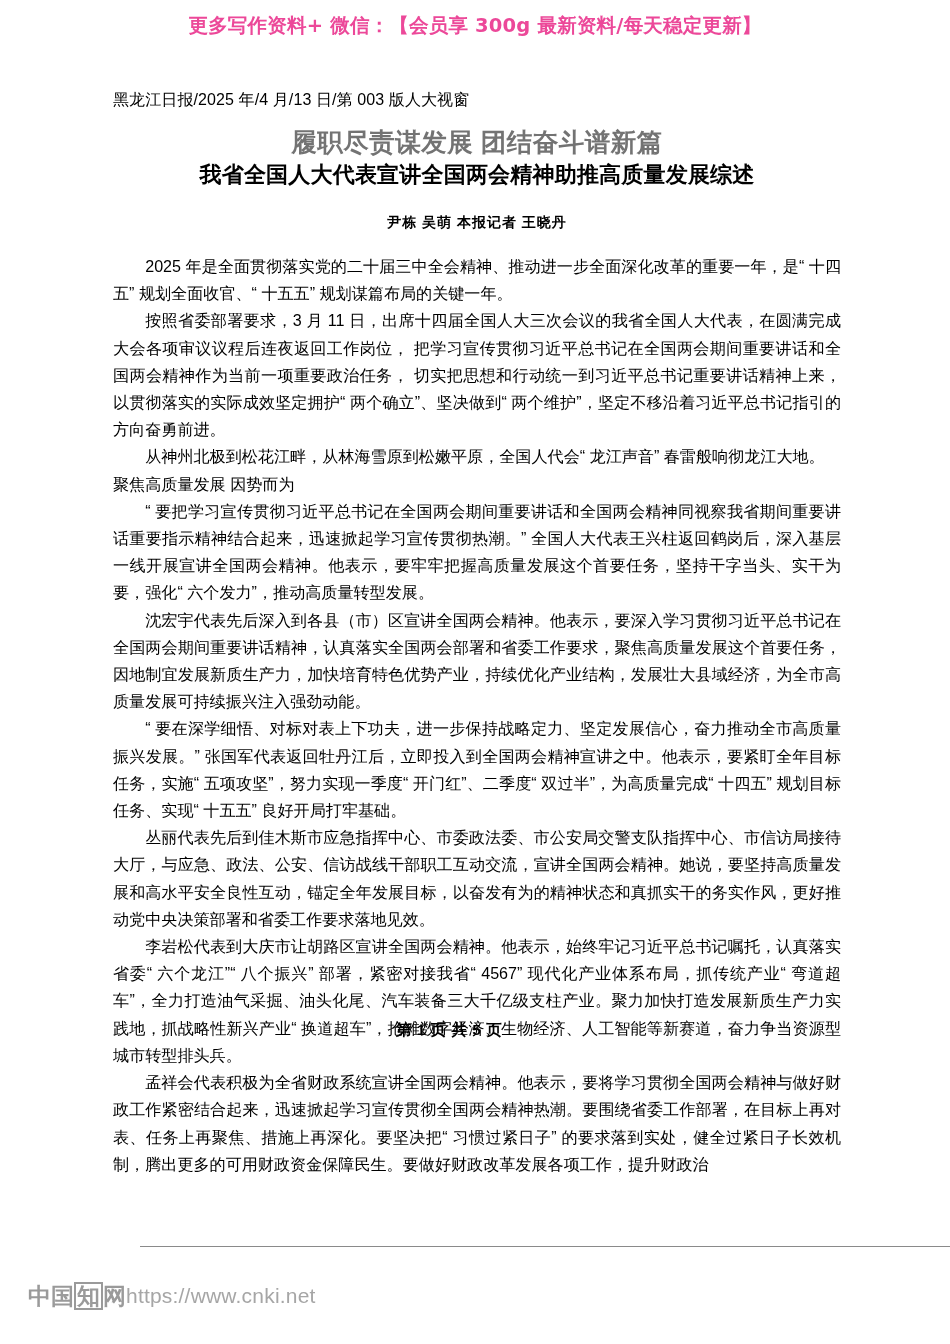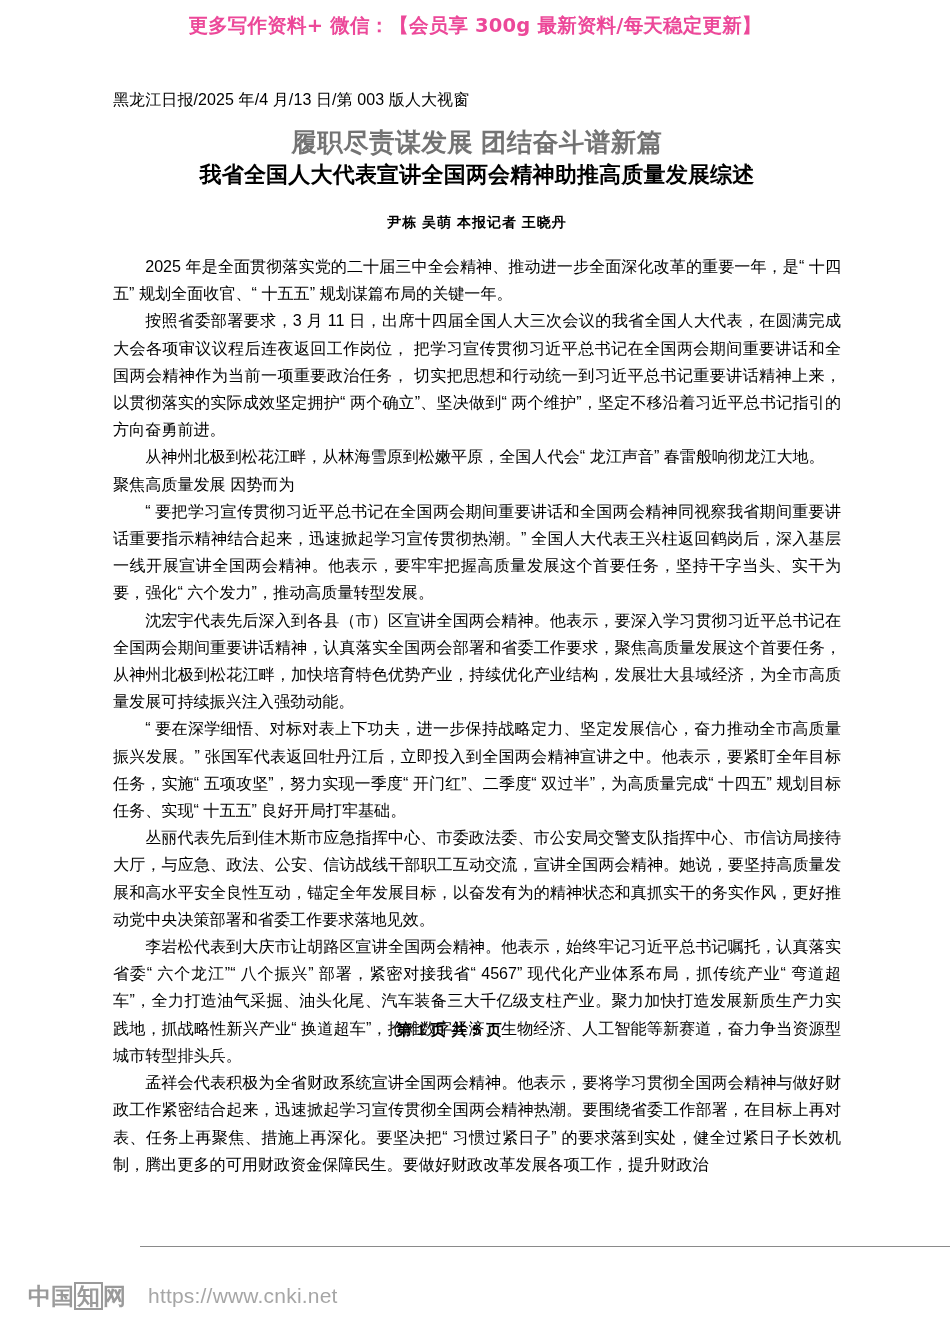--- a/index.html
+++ b/index.html
@@ -119,21 +119,20 @@
     width: 810px;
     height: 1px;
     background: #8a8a8a;
   }
   .cnki {
     position: absolute;
     left: 28px;
     top: 1282px;
     display: flex;
     align-items: center;
-    gap: 22px;
   }
   .cnki-logo {
     display: flex;
     align-items: center;
     font-size: 23px;
     font-weight: bold;
     color: #9a9a9a;
     letter-spacing: 0px;
     line-height: 1;
   }
@@ -167,21 +166,21 @@
     <div class="title-sub">我省全国人大代表宣讲全国两会精神助推高质量发展综述</div>
 
     <div class="byline">尹栋  吴萌  本报记者  王晓丹</div>
 
     <div class="body-text">
       <p>2025 年是全面贯彻落实党的二十届三中全会精神、推动进一步全面深化改革的重要一年，是“ 十四五” 规划全面收官、“ 十五五” 规划谋篇布局的关键一年。</p>
       <p>按照省委部署要求，3 月 11 日，出席十四届全国人大三次会议的我省全国人大代表，在圆满完成大会各项审议议程后连夜返回工作岗位， 把学习宣传贯彻习近平总书记在全国两会期间重要讲话和全国两会精神作为当前一项重要政治任务， 切实把思想和行动统一到习近平总书记重要讲话精神上来，以贯彻落实的实际成效坚定拥护“ 两个确立”、坚决做到“ 两个维护”，坚定不移沿着习近平总书记指引的方向奋勇前进。</p>
       <p>从神州北极到松花江畔，从林海雪原到松嫩平原，全国人代会“ 龙江声音” 春雷般响彻龙江大地。</p>
       <p class="no-indent">聚焦高质量发展 因势而为</p>
       <p>“ 要把学习宣传贯彻习近平总书记在全国两会期间重要讲话和全国两会精神同视察我省期间重要讲话重要指示精神结合起来，迅速掀起学习宣传贯彻热潮。” 全国人大代表王兴柱返回鹤岗后，深入基层一线开展宣讲全国两会精神。他表示，要牢牢把握高质量发展这个首要任务，坚持干字当头、实干为要，强化“ 六个发力”，推动高质量转型发展。</p>
-      <p>沈宏宇代表先后深入到各县（市）区宣讲全国两会精神。他表示，要深入学习贯彻习近平总书记在全国两会期间重要讲话精神，认真落实全国两会部署和省委工作要求，聚焦高质量发展这个首要任务，从神州北极到松花江畔，加快培育特色优势产业，持续优化产业结构，发展壮大县域经济，为全市高质量发展可持续振兴注入强劲动能。</p>
+      <p>沈宏宇代表先后深入到各县（市）区宣讲全国两会精神。他表示，要深入学习贯彻习近平总书记在全国两会期间重要讲话精神，认真落实全国两会部署和省委工作要求，聚焦高质量发展这个首要任务，因地制宜发展新质生产力，加快培育特色优势产业，持续优化产业结构，发展壮大县域经济，为全市高质量发展可持续振兴注入强劲动能。</p>
       <p>“ 要在深学细悟、对标对表上下功夫，进一步保持战略定力、坚定发展信心，奋力推动全市高质量振兴发展。” 张国军代表返回牡丹江后，立即投入到全国两会精神宣讲之中。他表示，要紧盯全年目标任务，实施“ 五项攻坚”，努力实现一季度“ 开门红”、二季度“ 双过半”，为高质量完成“ 十四五” 规划目标任务、实现“ 十五五” 良好开局打牢基础。</p>
       <p>丛丽代表先后到佳木斯市应急指挥中心、市委政法委、市公安局交警支队指挥中心、市信访局接待大厅，与应急、政法、公安、信访战线干部职工互动交流，宣讲全国两会精神。她说，要坚持高质量发展和高水平安全良性互动，锚定全年发展目标，以奋发有为的精神状态和真抓实干的务实作风，更好推动党中央决策部署和省委工作要求落地见效。</p>
       <p>李岩松代表到大庆市让胡路区宣讲全国两会精神。他表示，始终牢记习近平总书记嘱托，认真落实省委“ 六个龙江”“ 八个振兴” 部署，紧密对接我省“ 4567” 现代化产业体系布局，抓传统产业“ 弯道超车”，全力打造油气采掘、油头化尾、汽车装备三大千亿级支柱产业。聚力加快打造发展新质生产力实践地，抓战略性新兴产业“ 换道超车”，抢滩数字经济、生物经济、人工智能等新赛道，奋力争当资源型城市转型排头兵。</p>
       <p>孟祥会代表积极为全省财政系统宣讲全国两会精神。他表示，要将学习贯彻全国两会精神与做好财政工作紧密结合起来，迅速掀起学习宣传贯彻全国两会精神热潮。要围绕省委工作部署，在目标上再对表、任务上再聚焦、措施上再深化。要坚决把“ 习惯过紧日子” 的要求落到实处，健全过紧日子长效机制，腾出更多的可用财政资金保障民生。要做好财政改革发展各项工作，提升财政治</p>
     </div>
 
   </div>
 
   <div class="page-number">第 1 页 共 5 页</div>
 

